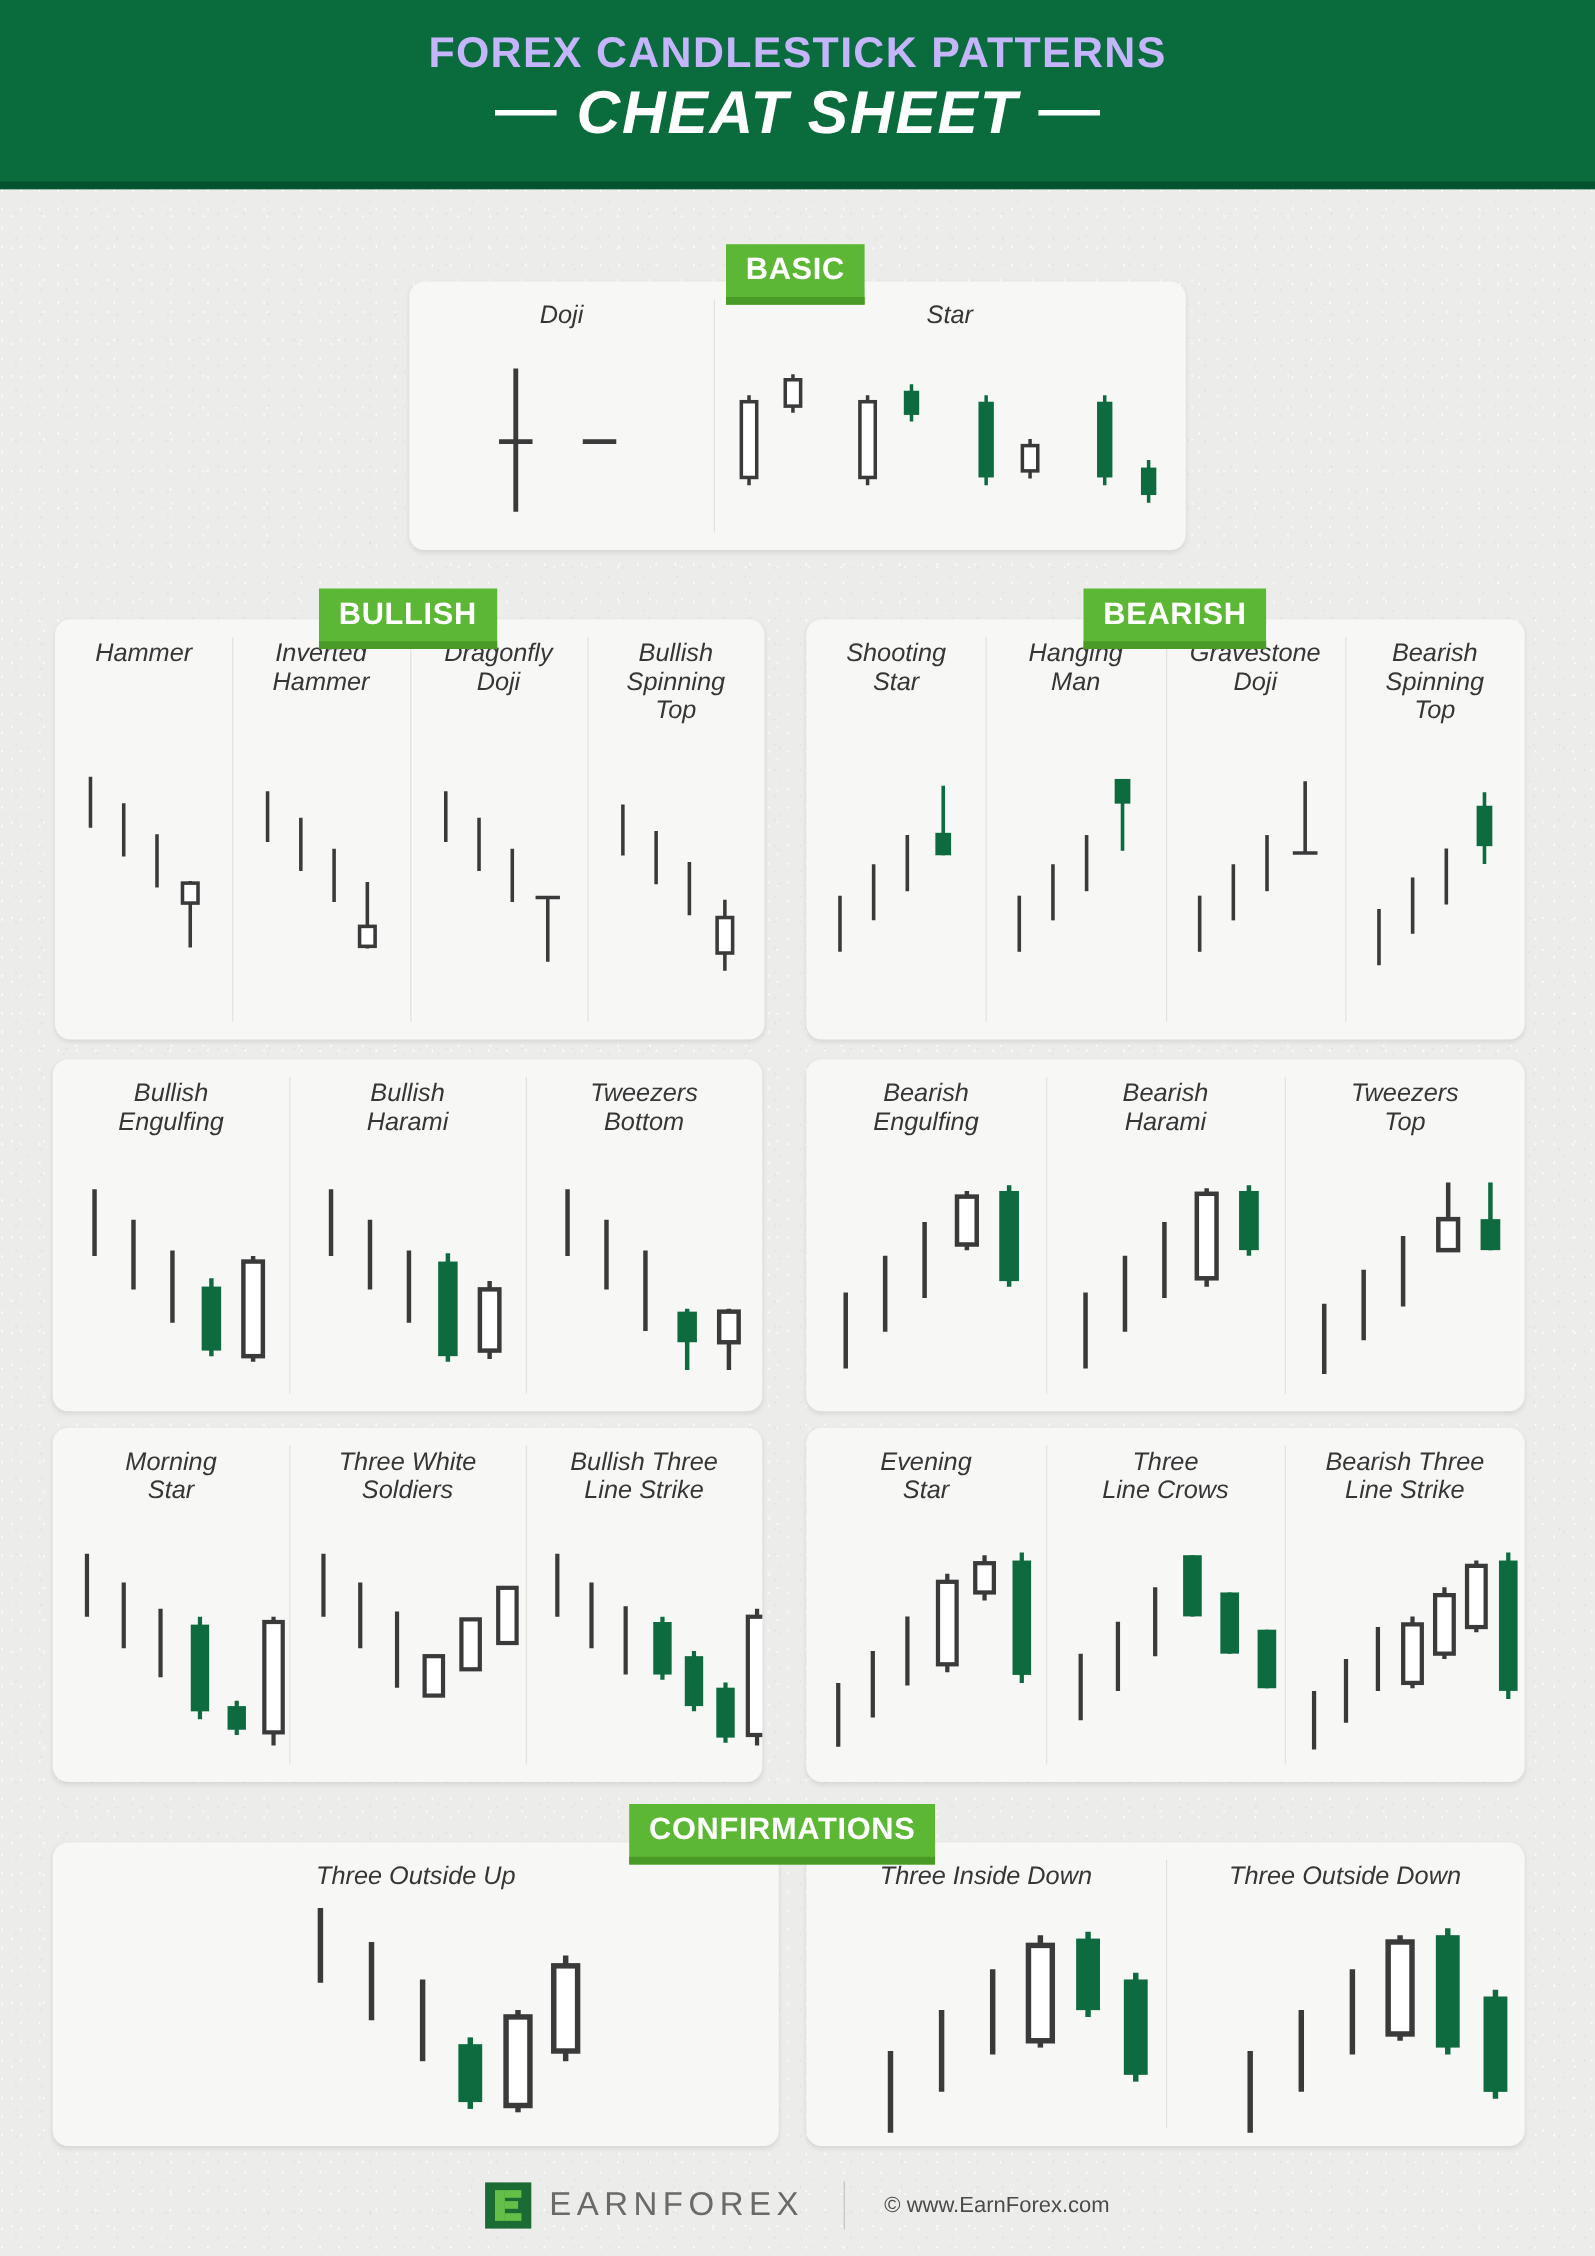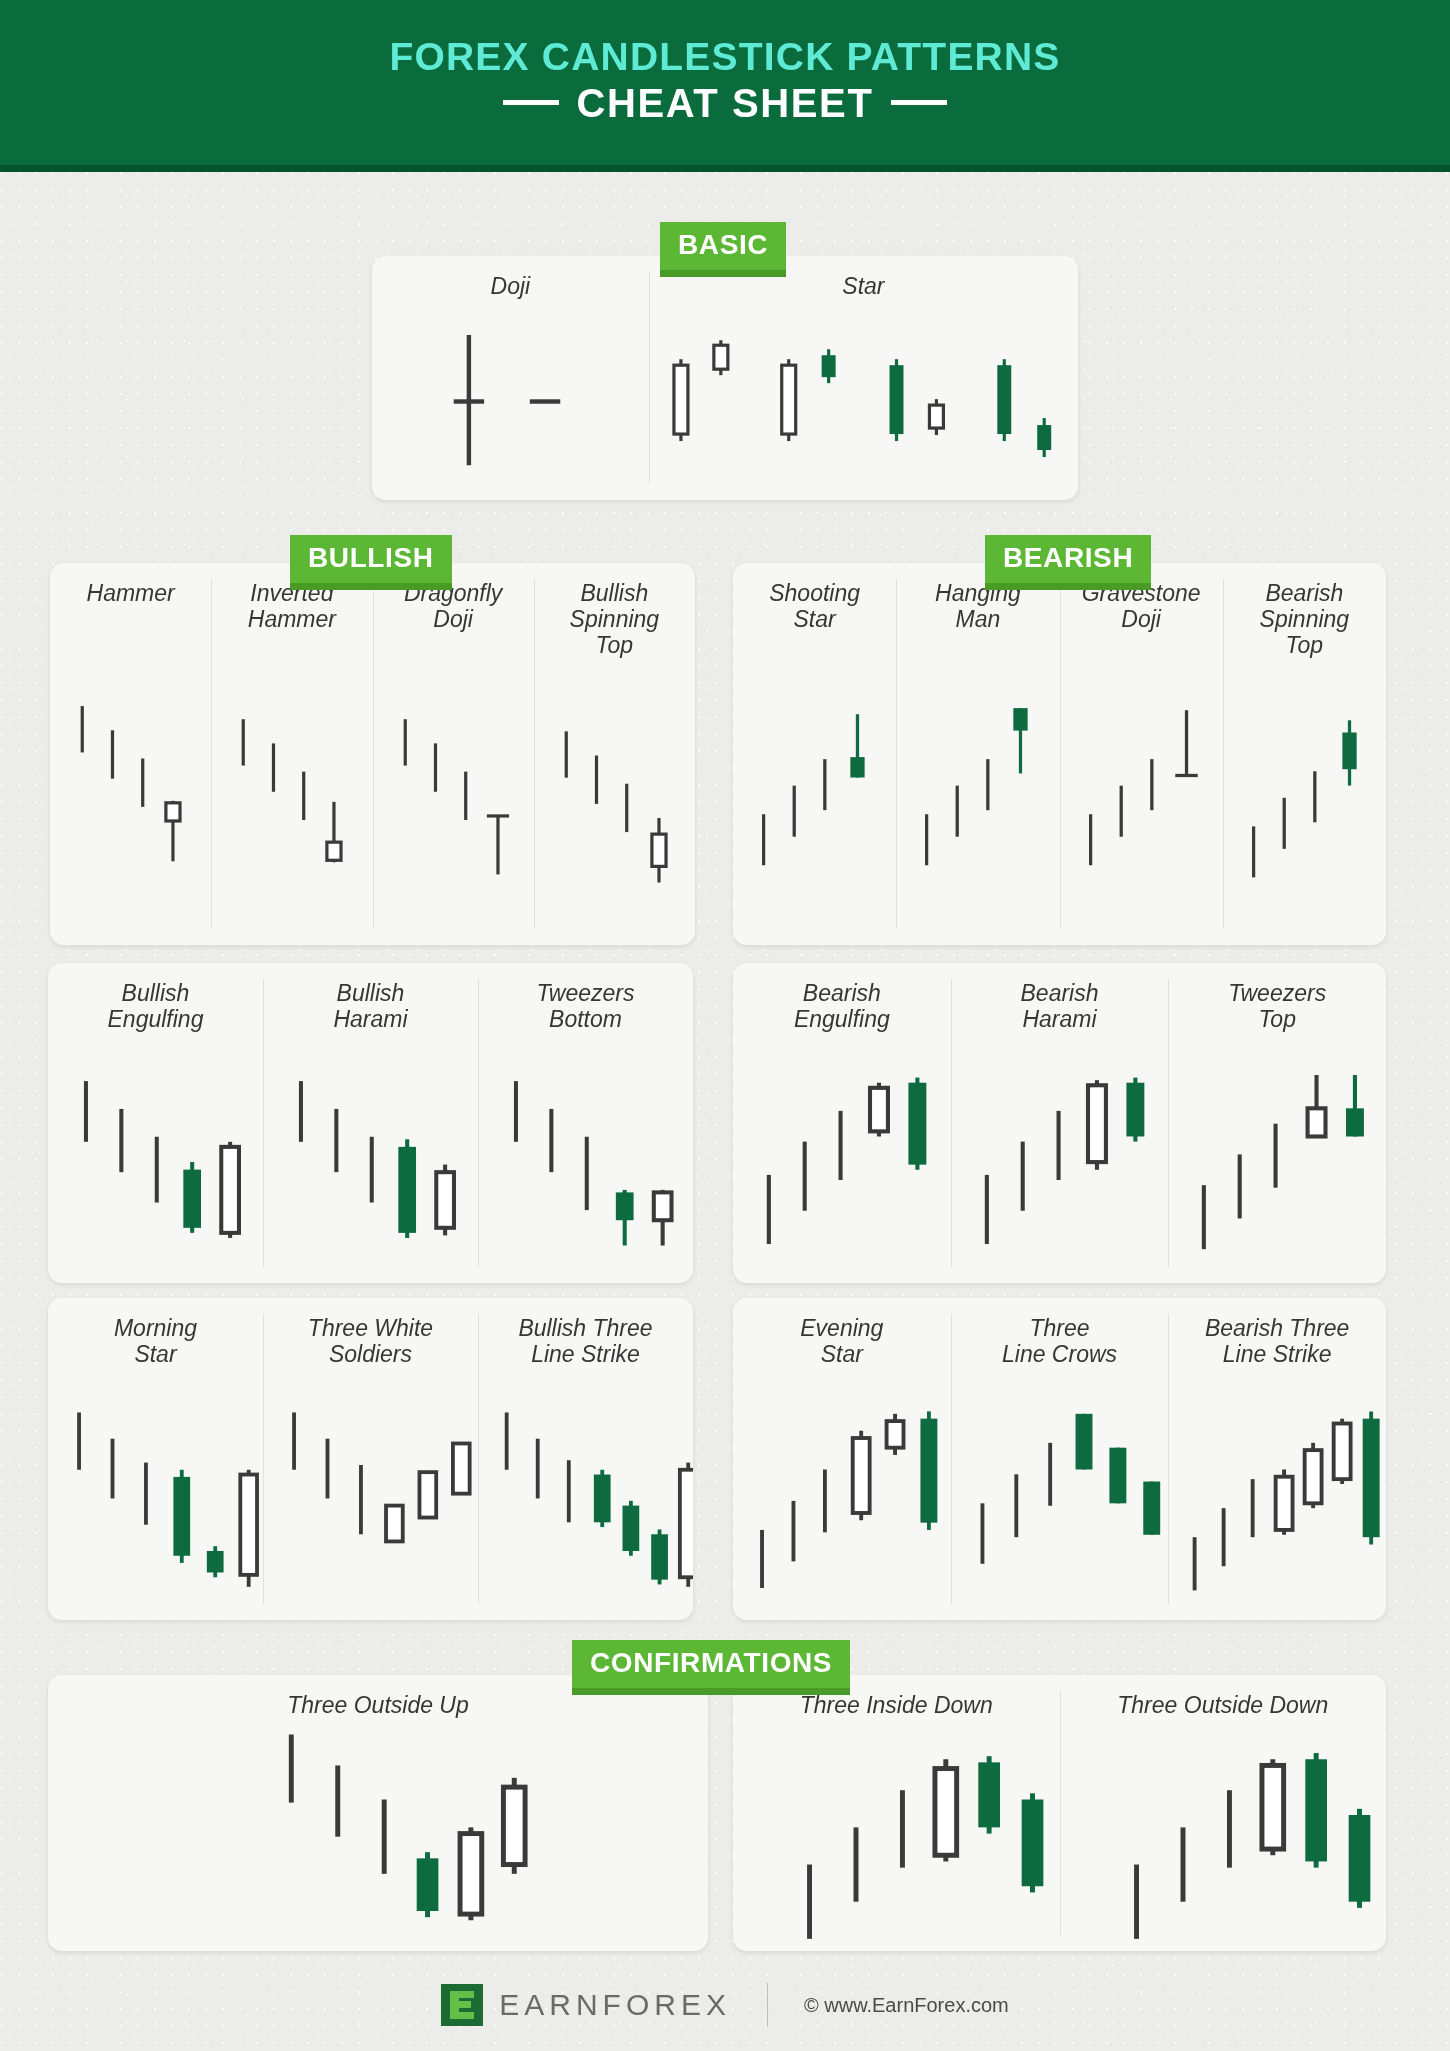--- a/index.html
+++ b/index.html
@@ -23,36 +23,37 @@
   
   .header {
     width: 1450px; height: 172px;
     background: #0a6b3d;
     border-bottom: 7px solid #05522e;
     display: flex; flex-direction: column;
     align-items: center; justify-content: center;
     padding-bottom: 4px;
   }
   .header-title {
-    color: #5eead4;
+    color: #c4b5fd;
     font-size: 39px;
     font-weight: bold;
     letter-spacing: 1.2px;
     text-transform: uppercase;
     line-height: 1.05;
   }
   .header-sub-wrap { display: flex; align-items: center; gap: 18px; margin-top: 4px; }
   .header-rule { width: 56px; height: 5px; background: #ffffff; }
   .header-subtitle {
     color: #ffffff;
-    font-size: 40px;
+    font-size: 55px;
     font-weight: bold;
     letter-spacing: 1.6px;
     text-transform: uppercase;
     line-height: 1.05;
+    font-style: italic;
   }
 
   
   .badge {
     position: absolute;
     background: #5cb735;
     border-bottom: 7px solid #4a9a27;
     color: #fff;
     font-size: 28px;
     font-weight: bold;

